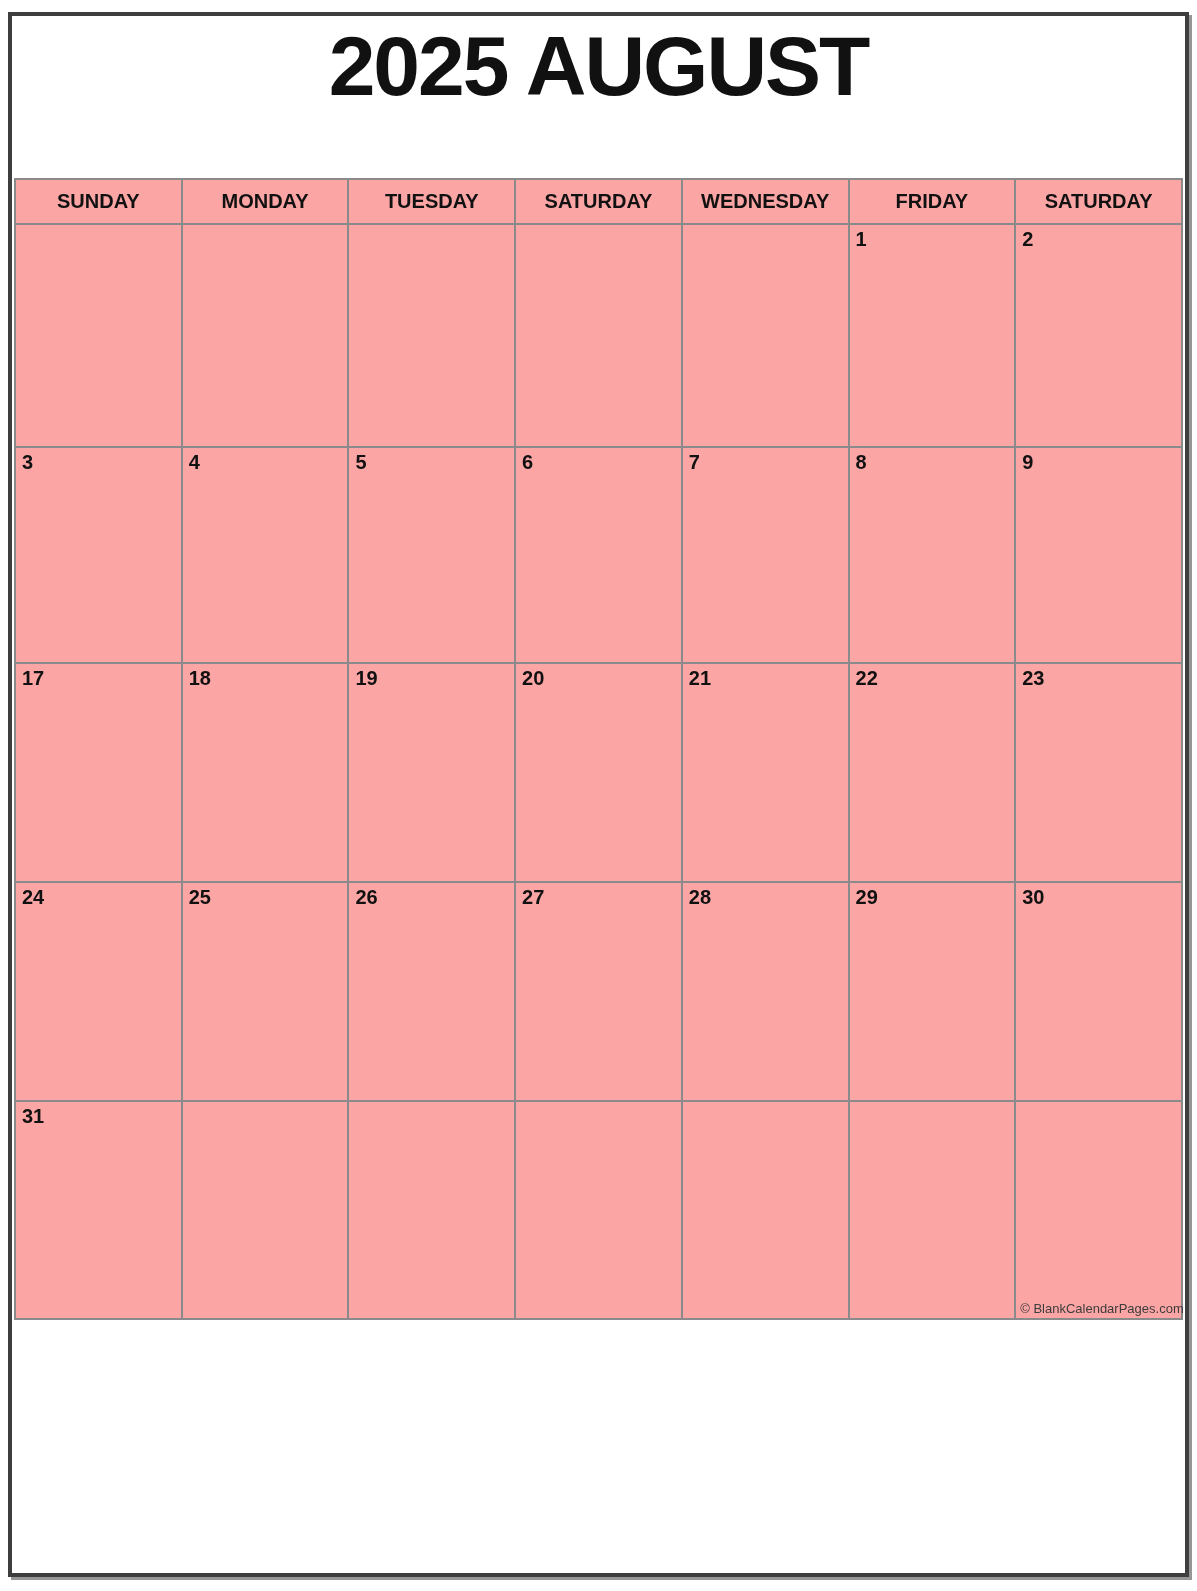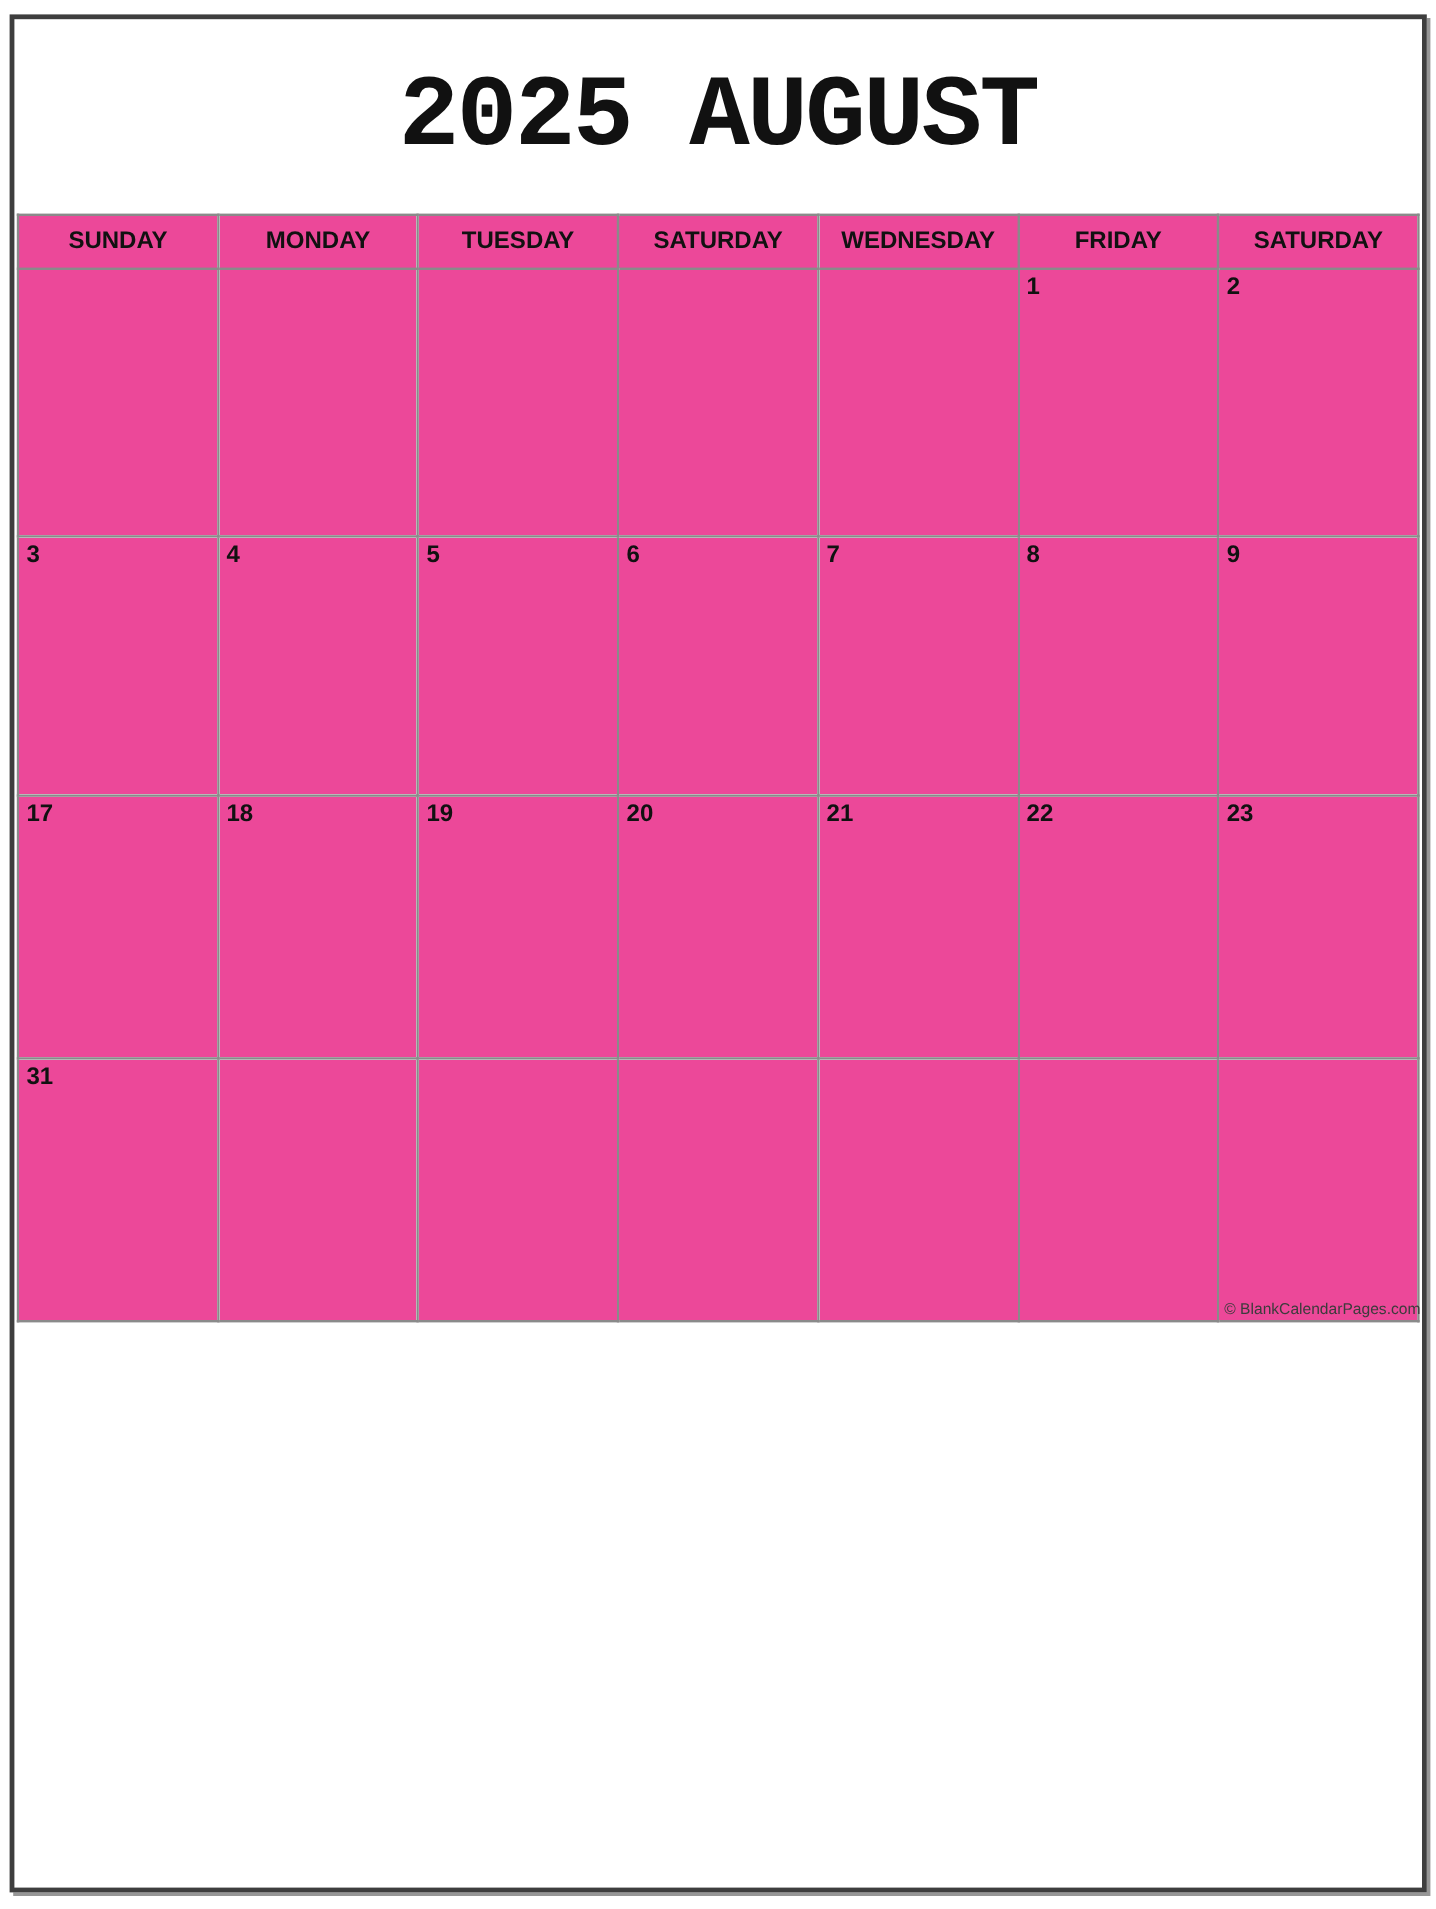--- a/index.html
+++ b/index.html
@@ -28,44 +28,42 @@
     box-sizing: border-box;
     border: 4px solid var(--frame-border, #3e3e3e);
     box-shadow: 3px 3px 0 0 #969696;
     padding: 2px;
     background: #ffffff;
   }
 
   .title-row {
     height: 160px;
     display: flex;
-    align-items: center;
     justify-content: center;
-    font-family: Liberation Mono, monospace;
   }
 
   .calendar-title {
     margin: 0;
     font-size: 84px;
     font-weight: bold;
     letter-spacing: -2px;
     color: var(--text-color, #111111);
     white-space: nowrap;
   }
 
   table.calendar-grid {
     width: 100%;
     border-collapse: collapse;
     table-layout: fixed;
   }
 
   table.calendar-grid th,
   table.calendar-grid td {
     border: 2px solid var(--grid-line, #8a8a8a);
-    background: #ec4899;
+    background: #fca5a5;
     padding: 0;
   }
 
   th.day-header {
     height: 43px;
     font-size: 20px;
     font-weight: bold;
     text-align: center;
     vertical-align: middle;
     color: var(--text-color, #111111);
@@ -148,20 +146,29 @@
           <tr>
             <td class="day-cell"><span class="day-number">17</span></td>
             <td class="day-cell"><span class="day-number">18</span></td>
             <td class="day-cell"><span class="day-number">19</span></td>
             <td class="day-cell"><span class="day-number">20</span></td>
             <td class="day-cell"><span class="day-number">21</span></td>
             <td class="day-cell"><span class="day-number">22</span></td>
             <td class="day-cell"><span class="day-number">23</span></td>
           </tr>
           <tr>
+            <td class="day-cell"><span class="day-number">24</span></td>
+            <td class="day-cell"><span class="day-number">25</span></td>
+            <td class="day-cell"><span class="day-number">26</span></td>
+            <td class="day-cell"><span class="day-number">27</span></td>
+            <td class="day-cell"><span class="day-number">28</span></td>
+            <td class="day-cell"><span class="day-number">29</span></td>
+            <td class="day-cell"><span class="day-number">30</span></td>
+          </tr>
+          <tr>
             <td class="day-cell"><span class="day-number">31</span></td>
             <td class="day-cell"></td>
             <td class="day-cell"></td>
             <td class="day-cell"></td>
             <td class="day-cell"></td>
             <td class="day-cell"></td>
             <td class="day-cell">
               <div class="watermark">© BlankCalendarPages.com</div>
             </td>
           </tr>

